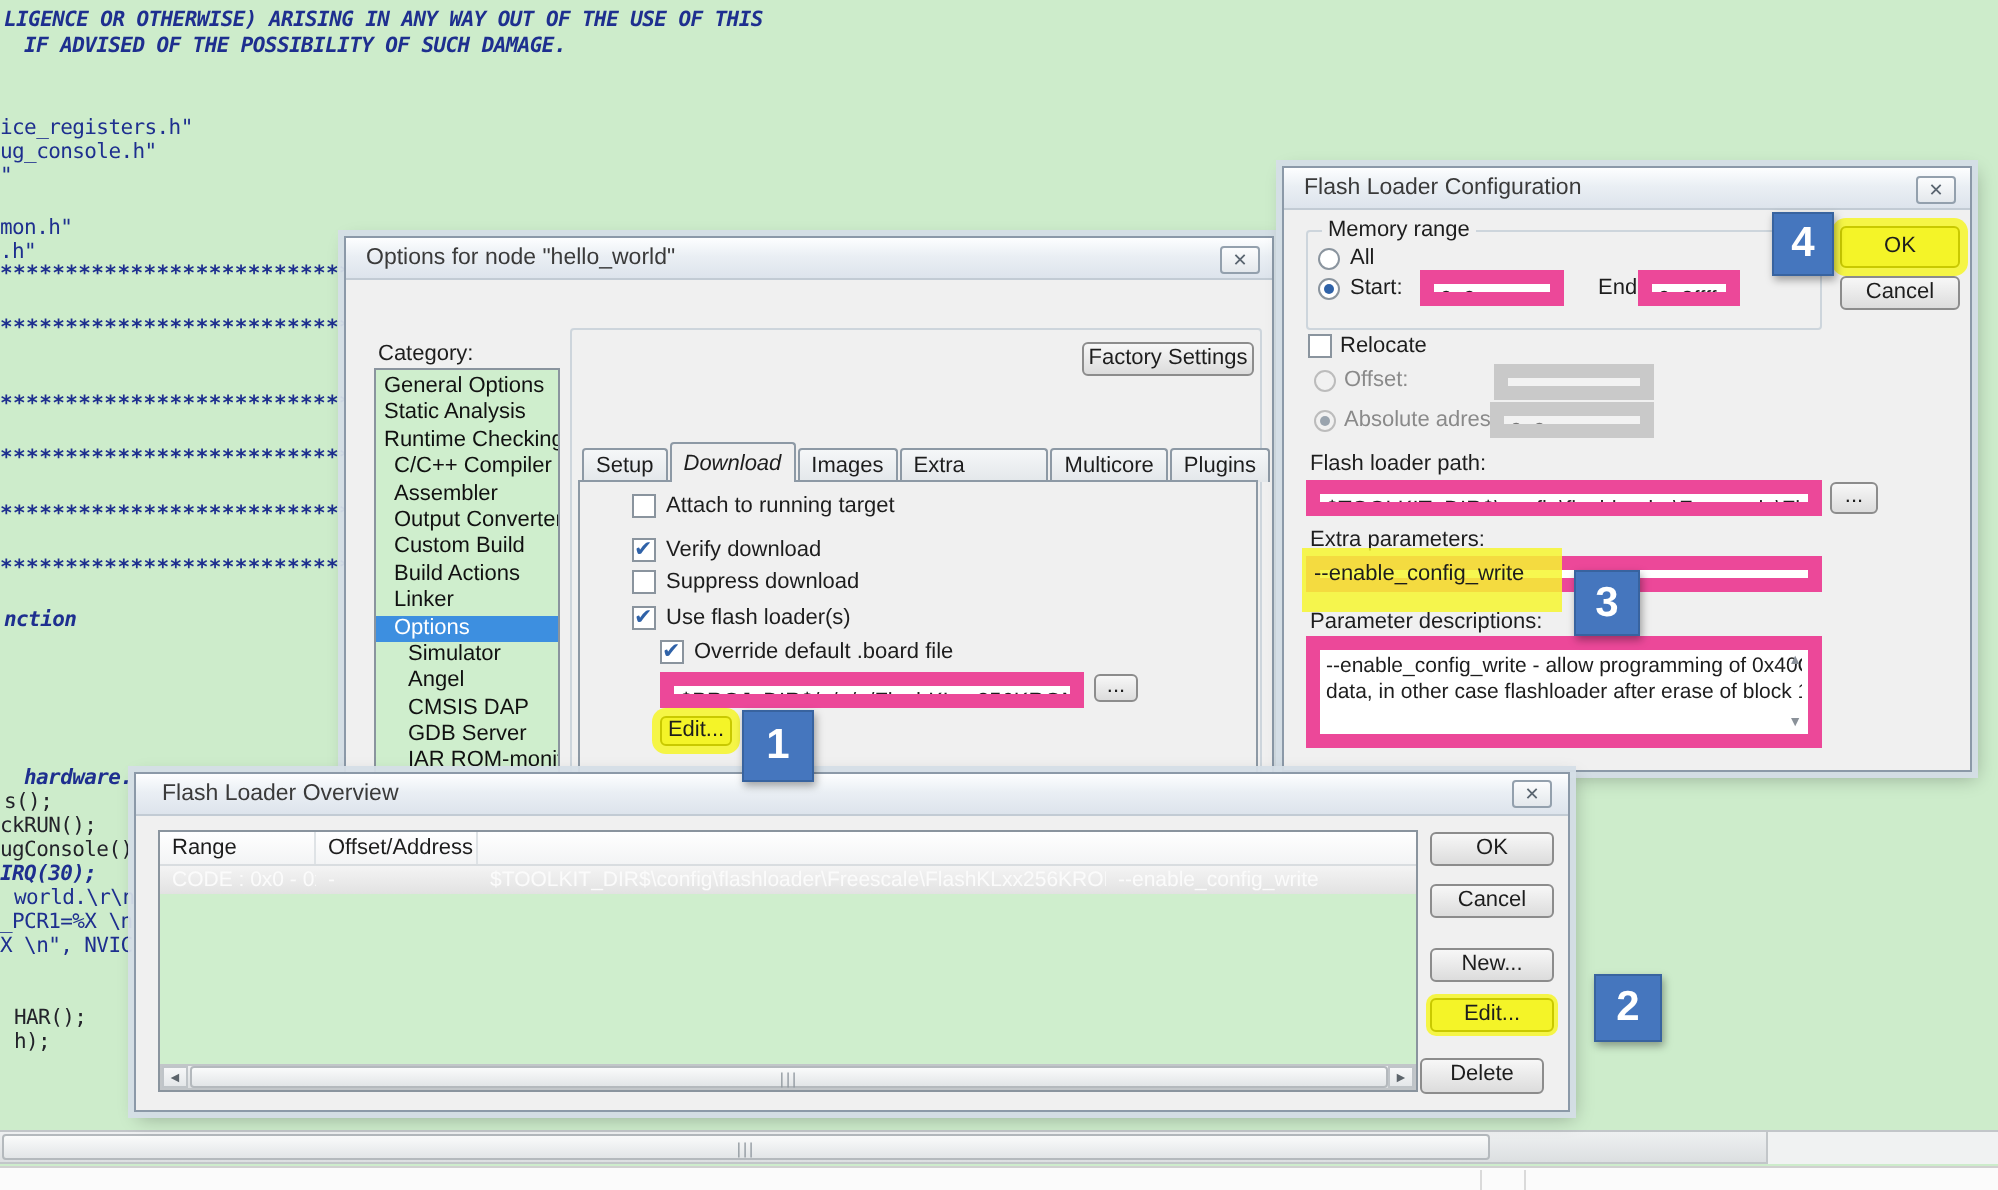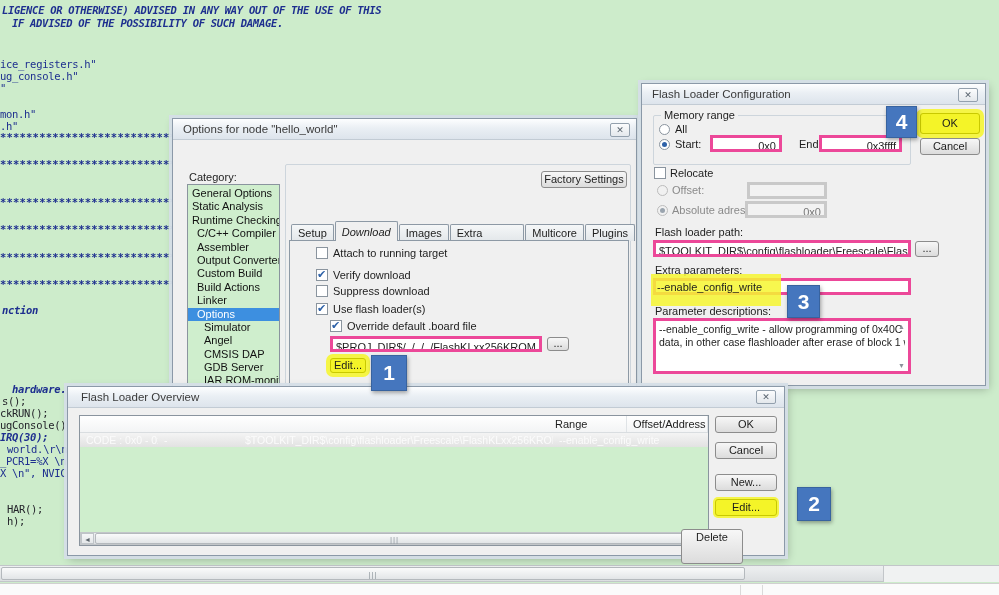--- a/index.html
+++ b/index.html
@@ -29,52 +29,52 @@
   .dim { color:#8a8a8a; }
 
   .cb { position:absolute; width:12px; height:12px; background:#fff; border:1px solid #8a949e; }
   .cb.on::after { content:"✔"; position:absolute; left:0px; top:-2px; font-size:11px; color:#2f62a8; }
 
   .radio { position:absolute; width:11px; height:11px; border-radius:50%; background:#fff; border:1px solid #8a949e; }
   .radio.on::after { content:""; position:absolute; left:2px; top:2px; width:5px; height:5px; border-radius:50%; background:#2f62a8; }
   .radio.dis { background:#f1f1f1; border-color:#bcbcbc; }
   .radio.dis.on::after { background:#9aa4ae; }
 
-  .inp { position:absolute; background:#fff; border:3px solid #ec4899; font-size:11px; color:#1d1d1d; padding:2px 3px; white-space:nowrap; overflow:hidden;text-align:right; }
+  .inp { position:absolute; background:#fff; border:7px solid #ec4899; font-size:11px; color:#1d1d1d; padding:2px 3px; white-space:nowrap; overflow:hidden; }
   .inp.dis { background:#f2f2f2; border-color:#c9c9c9; color:#777; }
 
   .tabs { position:absolute; display:flex; align-items:flex-end; }
   .tab { height:17px; line-height:17px; padding:0 6px; font-size:11px; color:#1d1d1d; background:linear-gradient(#f5f7f8,#e3e7ea); border:1px solid #8d99a5; border-bottom:none; border-radius:2px 2px 0 0; margin-right:1px; }
   .tab.active { height:20px; line-height:20px; background:#f0f0f0; position:relative; z-index:2;font-style:italic; }
 
   .listbox { position:absolute; background:#cfeecd; border:1px solid #8a949e; overflow:hidden; padding-top:2px; }
   .li { height:13.4px; line-height:13.4px; font-size:11px; color:#111; white-space:nowrap; }
   .li.lv0 { padding-left:4px; } .li.lv1 { padding-left:9px; } .li.lv2 { padding-left:16px; }
   .li.sel { background:#3d8fe0; color:#fff; }
 
   
-  .thead { position:absolute; background:linear-gradient(#ffffff,#f3f4f5); border-bottom:1px solid #d9dde0; display:flex;justify-content:flex-end; }
+  .thead { position:absolute; background:linear-gradient(#ffffff,#f3f4f5); border-bottom:1px solid #d9dde0; display:flex; }
   .th { font-size:11px; color:#1d1d1d; padding:2px 6px; border-right:1px solid #dfe3e6; white-space:nowrap; overflow:hidden; }
   .trow { position:absolute; background:linear-gradient(#f4f4f4,#e2e2e2); display:flex; }
   .td { font-size:10.5px; color:#fbfbfb; padding:1px 6px; white-space:nowrap; overflow:hidden; }
 
   .sbar { position:absolute; background:linear-gradient(#eef0f1,#dcdfe1); border:1px solid #c2c6c9; }
   .sthumb { position:absolute; background:linear-gradient(#fafbfb,#e2e5e7); border:1px solid #b4b9bd; border-radius:2px; text-align:center; color:#8f979e; font-size:8px; line-height:11px; letter-spacing:1px; }
   .sarrow { position:absolute; background:linear-gradient(#f6f7f8,#e4e7e9); border:1px solid #bfc4c8; text-align:center; color:#5c646b; font-size:7px; line-height:11px; }
 
   .ann { position:absolute; background:#4576be; border:1px solid #38639f; color:#fff; font-size:21px; font-weight:bold; text-align:center; box-shadow:1px 2px 4px rgba(0,0,0,.35); z-index:50; }
 
   .ylite { position:absolute; background:#f6f630; opacity:.85; }
   .desc-line { font-size:10.5px; color:#1d1d1d; line-height:13px; white-space:nowrap; overflow:hidden; }
 </style>
 </head>
 <body>
 
 <div>
-  <div class="code ital" style="left:2px;top:4px">LIGENCE OR OTHERWISE) ADVISED IN ANY WAY OUT OF THE USE OF THIS</div>
+  <div class="code ital" style="left:2px;top:4px">LIGENCE OR OTHERWISE) ARISING IN ANY WAY OUT OF THE USE OF THIS</div>
   <div class="code ital" style="left:12px;top:17px">IF ADVISED OF THE POSSIBILITY OF SUCH DAMAGE.</div>
   <div class="code" style="left:0;top:58px">ice_registers.h"</div>
   <div class="code" style="left:0;top:70px">ug_console.h"</div>
   <div class="code" style="left:0;top:82px">"</div>
   <div class="code" style="left:0;top:108px">mon.h"</div>
   <div class="code" style="left:0;top:120px">.h"</div>
   <div class="code stars" style="left:0;top:131px">*******************************</div>
   <div class="code stars" style="left:0;top:158px">*******************************</div>
   <div class="code stars" style="left:0;top:196px">*******************************</div>
   <div class="code stars" style="left:0;top:223px">*******************************</div>
@@ -162,21 +162,21 @@
   <div class="gbox" style="left:11px;top:31px;width:258px;height:50px"></div>
   <div class="glabel" style="left:19px;top:25px">Memory range</div>
 
   <div class="radio" style="left:17px;top:40px"></div>
   <div class="lbl" style="left:33px;top:39px">All</div>
 
   <div class="radio on" style="left:17px;top:55px"></div>
   <div class="lbl" style="left:33px;top:54px">Start:</div>
   <div class="inp" style="left:68px;top:51px;width:72px;height:17px">0x0</div>
   <div class="lbl" style="left:157px;top:54px">End:</div>
-  <div class="inp" style="left:177px;top:51px;width:83px;height:17px">0x3ffff</div>
+  <div class="inp" style="left:177px;top:51px;width:51px;height:17px">0x3ffff</div>
 
   <div class="btn yellow" style="left:278px;top:29px;width:60px;height:21px;line-height:19px">OK</div>
   <div class="btn" style="left:278px;top:54px;width:60px;height:17px;line-height:15px">Cancel</div>
 
   <div class="cb" style="left:12px;top:83px"></div>
   <div class="lbl" style="left:28px;top:83px">Relocate</div>
 
   <div class="radio dis" style="left:15px;top:101px"></div>
   <div class="lbl dim" style="left:30px;top:100px">Offset:</div>
   <div class="inp dis" style="left:105px;top:98px;width:80px;height:17px"></div>
@@ -225,21 +225,21 @@
       <div class="sarrow" style="left:0;top:0;width:13px;height:11px">◄</div>
       <div class="sarrow" style="right:0;top:0;width:13px;height:11px">►</div>
       <div class="sthumb" style="left:14px;top:0;width:599px;height:11px">|||</div>
     </div>
   </div>
 
   <div class="btn" style="left:647px;top:29px;width:62px;height:17px;line-height:15px">OK</div>
   <div class="btn" style="left:647px;top:55px;width:62px;height:17px;line-height:15px">Cancel</div>
   <div class="btn" style="left:647px;top:87px;width:62px;height:17px;line-height:15px">New...</div>
   <div class="btn yellow" style="left:647px;top:112px;width:62px;height:17px;line-height:15px;box-shadow:0 0 0 2px #f5f546">Edit...</div>
-  <div class="btn" style="left:613px;top:142px;width:62px;height:35px;line-height:15px">Delete</div>
+  <div class="btn" style="left:642px;top:142px;width:62px;height:18px;line-height:15px">Delete</div>
 </div>
 
 <div class="sbar" style="left:0;top:565px;width:884px;height:17px;border-left:none">
   <div class="sthumb" style="left:1px;top:1px;width:744px;height:13px;line-height:13px">|||</div>
 </div>
 <div class="abs" style="left:884px;top:565px;width:115px;height:17px;background:#f0f2f2;border-top:1px solid #c2c6c9"></div>
 <div class="abs" style="left:0;top:583px;width:999px;height:12px;background:#fbfbfb;border-top:1px solid #d0d0d0">
   <div class="abs" style="left:740px;top:1px;width:1px;height:10px;background:#dadada"></div>
   <div class="abs" style="left:762px;top:1px;width:1px;height:10px;background:#dadada"></div>
 </div>

